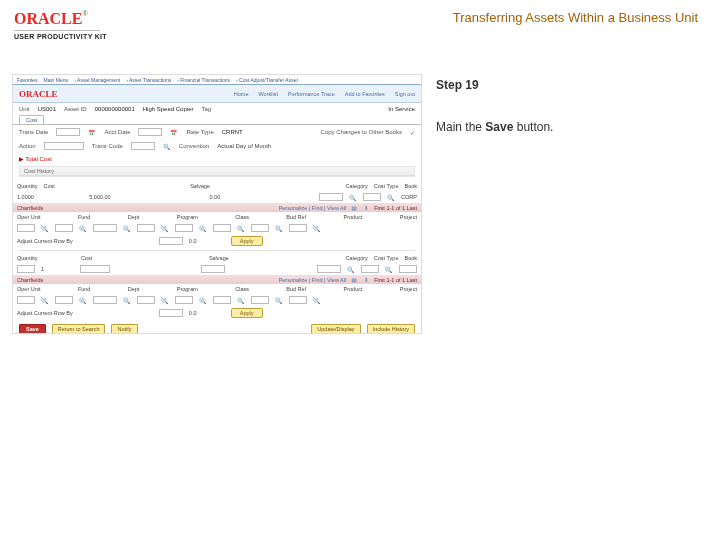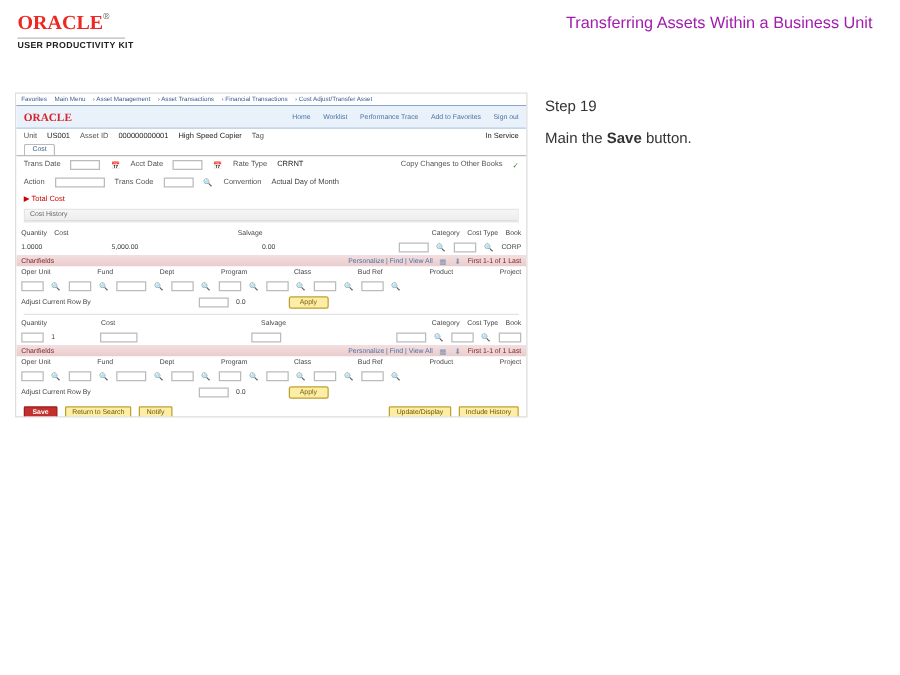--- a/index.html
+++ b/index.html
@@ -6,27 +6,27 @@
   html, body { width: 720px; height: 540px; font-family: Arial, Helvetica, sans-serif; background: #fff; color: #222; }
   .page { width: 720px; height: 540px; position: relative; }
 
   
   .hdr { padding: 10px 16px 14px 14px; display: flex; align-items: flex-start; justify-content: space-between; }
   .logo-block { display: flex; flex-direction: column; align-items: flex-start; }
   .ora-word { font-family: Georgia, 'Times New Roman', serif; font-weight: 700; color: #ee2722; font-size: 16px; letter-spacing: 0px; font-stretch: expanded; }
   .ora-tm { font-size: 7px; color: #666; vertical-align: top; }
   .ora-line { width: 86px; height: 1px; background: #bbb; margin: 2px 0 2px 0; }
   .ora-sub { font-size: 7px; letter-spacing: 0.3px; color: #222; font-weight: 600; }
-  .page-title { font-size: 13px; color: #a21caf; padding-right: 6px; }
+  .page-title { font-size: 13px; color: #a16207; padding-right: 6px; }
 
   
   .body-row { display: flex; padding: 20px 14px 0 12px; gap: 14px; }
   .shot { width: 410px; height: 260px; border: 1px solid #ddd; position: relative; overflow: hidden; background: #fff; }
   .ins { flex: 1; font-size: 12px; color: #333; padding-top: 4px; }
-  .ins .step { margin-bottom: 11px; }
+  .ins .step { margin-bottom: 28px; font-weight: bold; }
   .ins .sentence b { font-weight: 700; }
 
   
   .ss { font-size: 6px; color: #444; }
   .ss-topstrip { height: 10px; background: #fff; border-bottom: 1px solid #8aa7c6; display: flex; align-items: center; padding: 0 4px; gap: 6px; }
   .ss-topstrip span { color: #3a5b8c; font-size: 5px; }
   .ss-topstrip .spacer { flex: 1; }
   .ss-crumb { background: #e9f2fb; height: 18px; border-bottom: 1px solid #b7cce3; display: flex; align-items: center; padding: 0 6px; gap: 10px; color: #5b7aa0; font-size: 5.5px; }
   .ss-crumb .ora { font-family: Georgia, serif; font-weight: 700; color: #d7252b; font-size: 9px; }
   .ss-crumb .spacer { flex: 1; }

